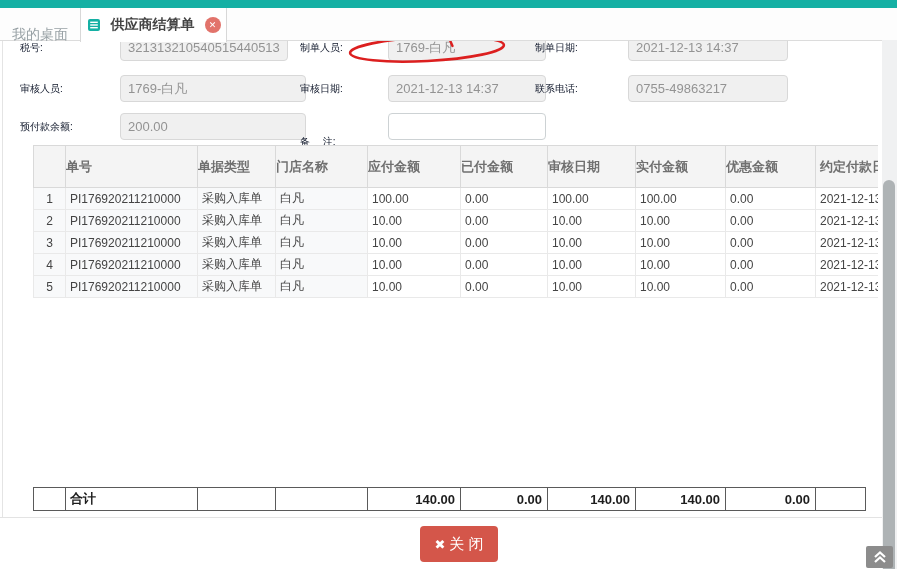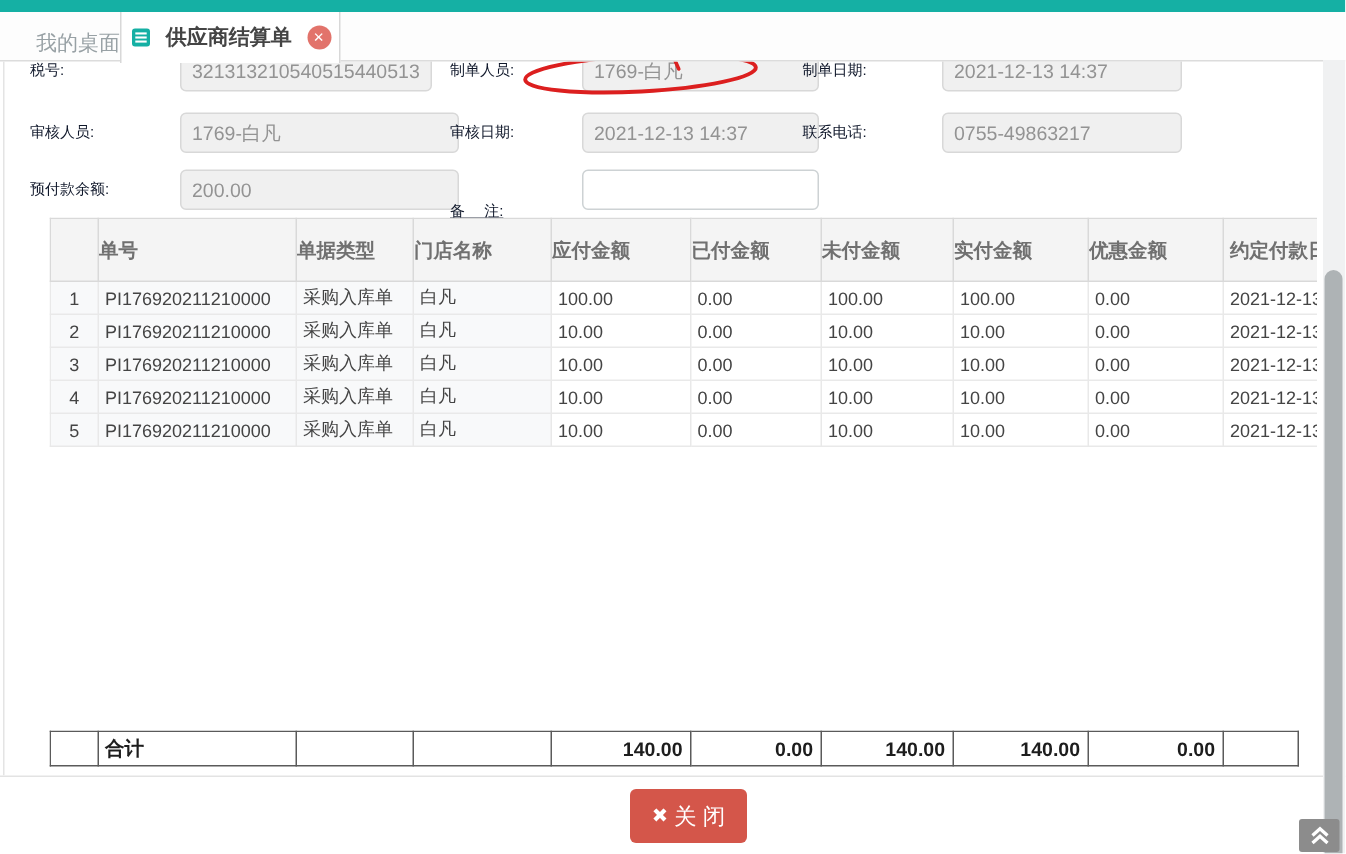--- a/index.html
+++ b/index.html
@@ -6,22 +6,22 @@
   body { width:897px; height:569px; overflow:hidden; background:#fff;
          font-family:"Liberation Sans","DejaVu Sans",sans-serif; }
   .screen { position:relative; width:897px; height:569px; background:#fff; overflow:hidden; }
 
   
   .topbar { position:absolute; left:0; top:0; width:897px; height:8px; background:#15b0a4; z-index:11; }
 
   
   .tabbar { position:absolute; left:0; top:8px; width:897px; height:33px; background:#fdfdfd;
             border-bottom:1px solid #dcdcdc; z-index:10; }
-  .tab-inactive { position:absolute; left:0; top:4px; width:80px; height:22px; line-height:33px;
-                  text-align:right; color:#98a1a5; font-size:14px; cursor:pointer; }
+  .tab-inactive { position:absolute; left:0; top:10px; width:80px; height:22px; line-height:33px;
+                  text-align:center; color:#98a1a5; font-size:14px; cursor:pointer; }
   .tab-active { position:absolute; left:80px; top:0; width:147px; height:34px; background:#fff;
                 border-left:1px solid #d8d8d8; border-right:1px solid #d8d8d8;
                 display:flex; align-items:center; justify-content:center; gap:10px; }
   .tab-active .tab-label { color:#444; font-size:14px; font-weight:bold; }
   .tab-close { width:16px; height:16px; border-radius:50%; background:#e2736b; color:#fff;
                font-size:9px; font-weight:bold; line-height:16px; text-align:center; cursor:pointer; }
 
   .panel-left-border { position:absolute; left:2px; top:41px; width:1px; height:476px; background:#e4e4e4; }
 
   
@@ -129,21 +129,21 @@
           <col style="width:82px">
       </colgroup>
       <tbody>
           <tr>
         <th></th>
         <th>单号</th>
         <th>单据类型</th>
         <th>门店名称</th>
         <th>应付金额</th>
         <th>已付金额</th>
-        <th>未付金额</th>
+        <th>审核日期</th>
         <th>实付金额</th>
         <th>优惠金额</th>
         <th class="last">约定付款日期</th>
       </tr>
       <tr>
         <td class="ctr">1</td>
         <td>PI176920211210000</td>
         <td>采购入库单</td>
         <td>白凡</td>
         <td class="num">100.00</td>

